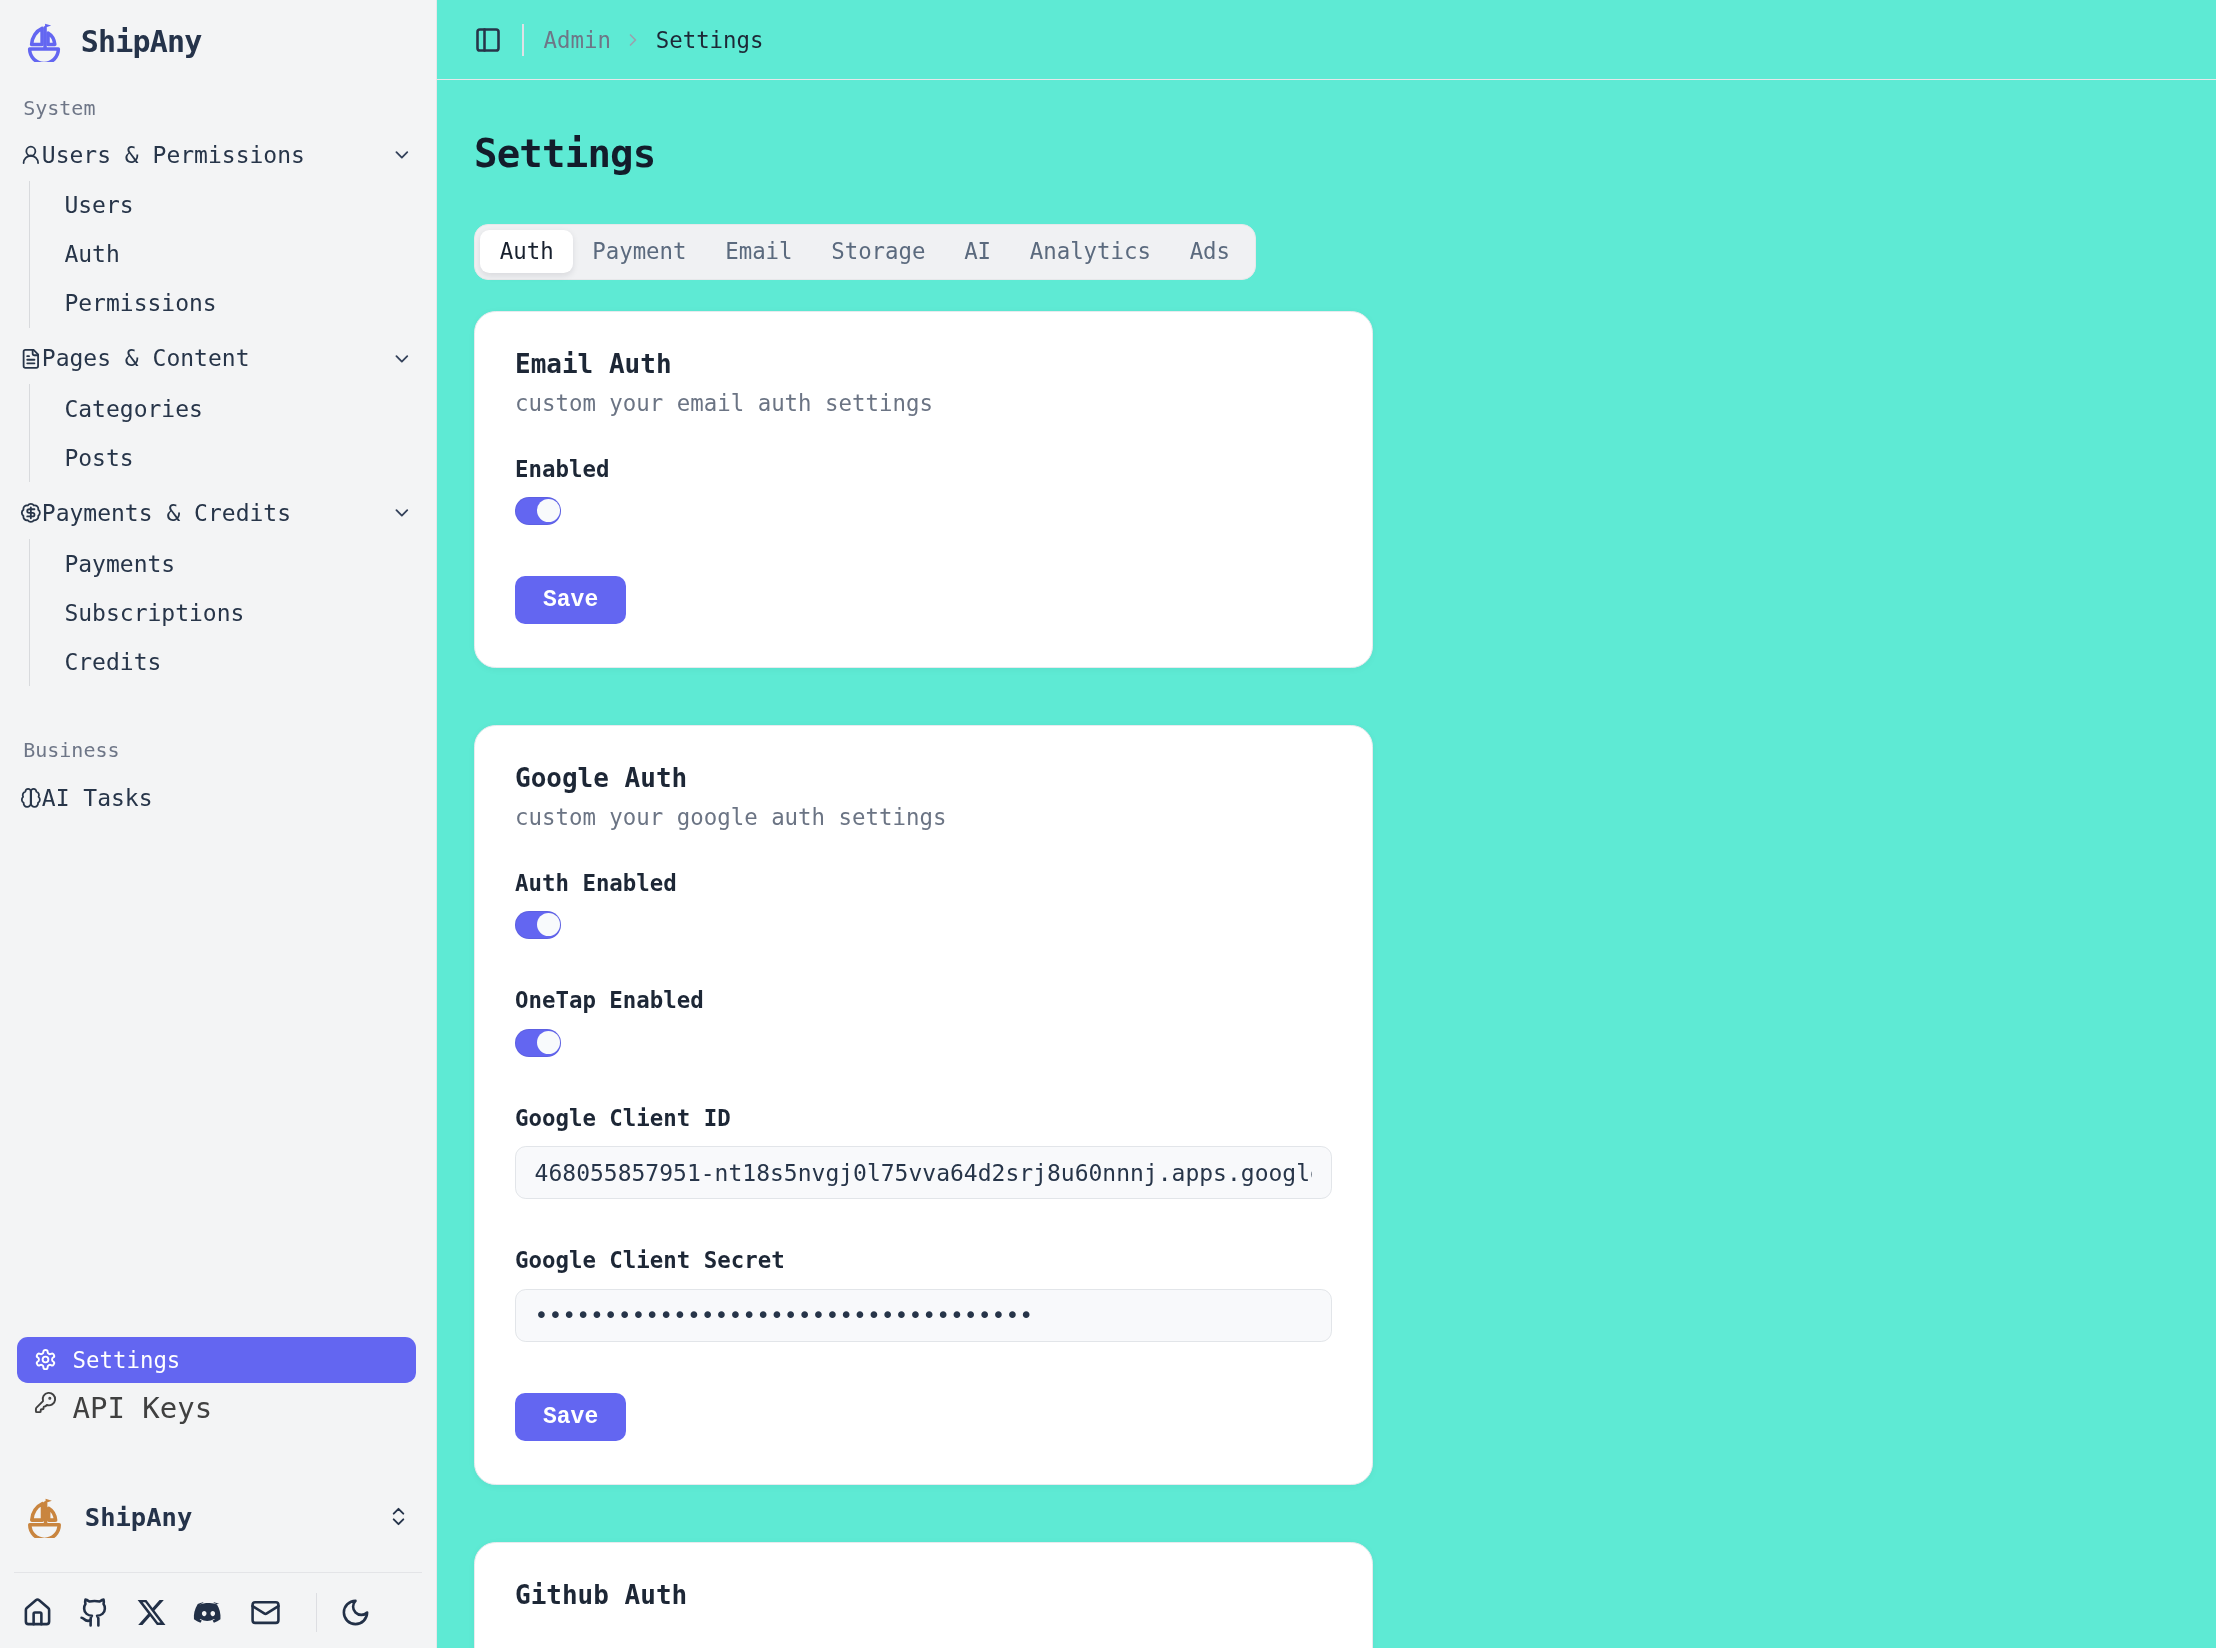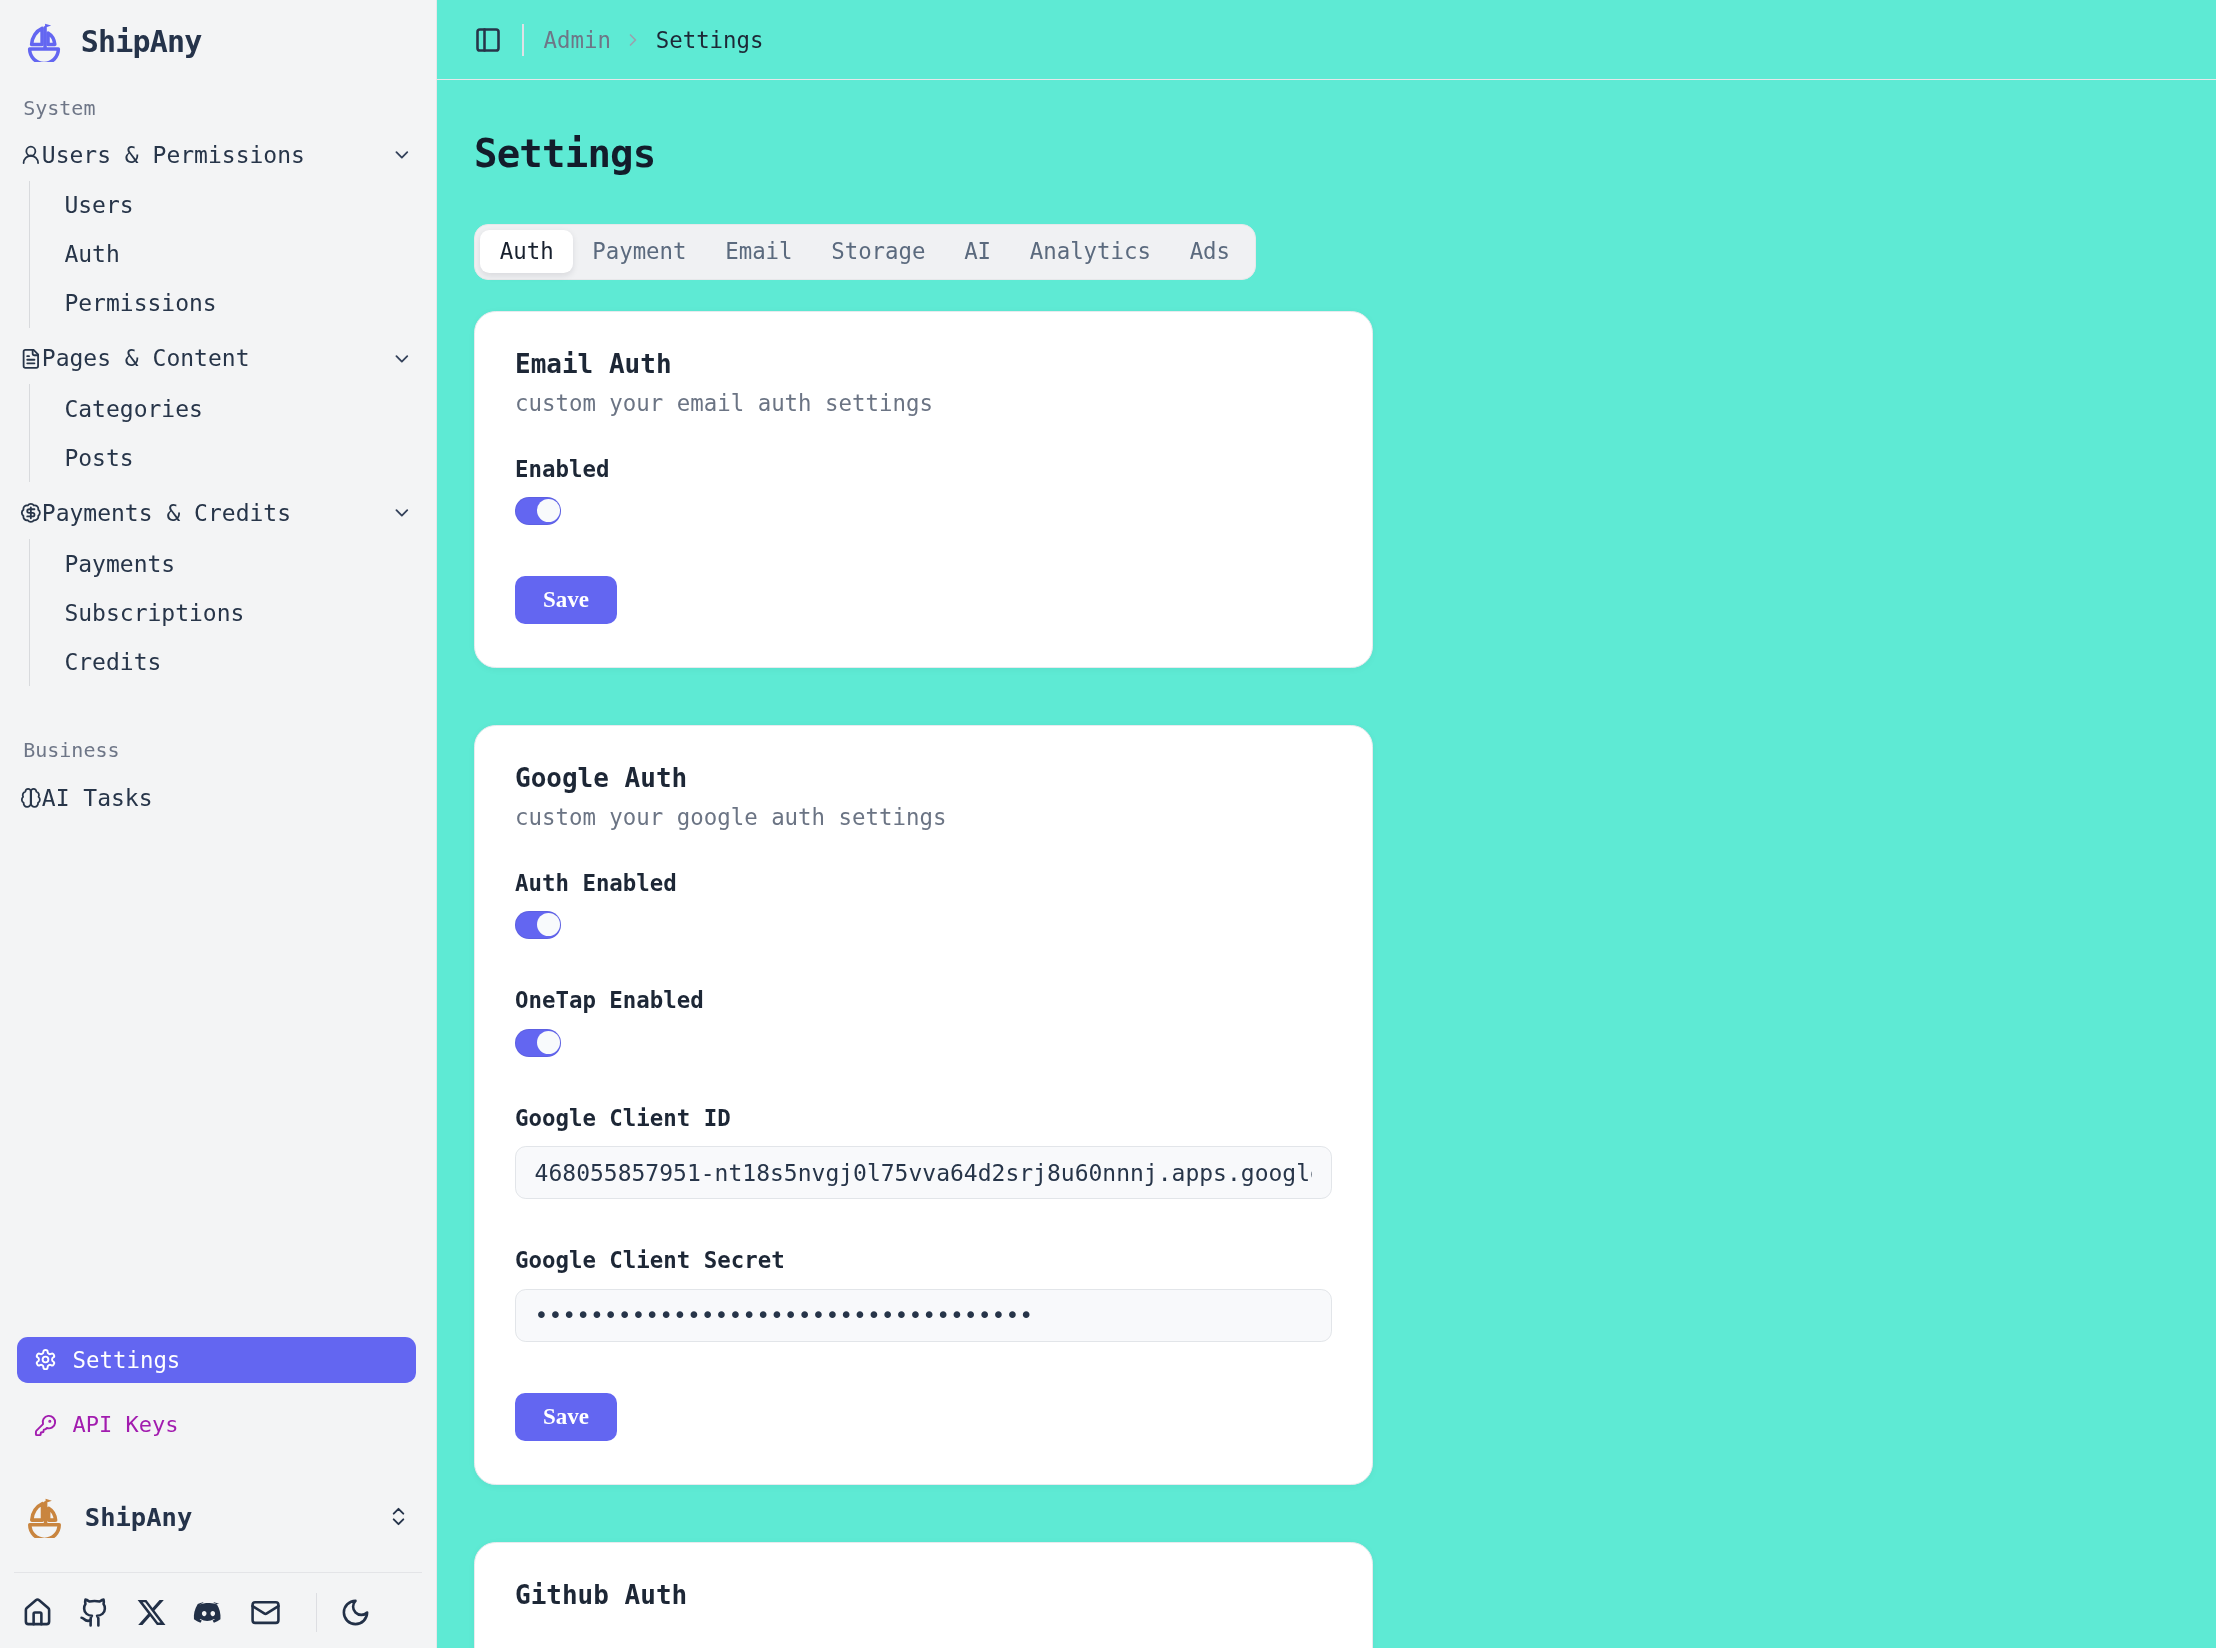--- a/index.html
+++ b/index.html
@@ -35,22 +35,22 @@
     display:flex; flex-direction:column;
   }
   .sub-btn { height:49px; display:flex; align-items:center; font-size:23px; color:#273549; cursor:pointer; }
   .side-spacer { flex:1; }
   .settings-btn {
     display:flex; align-items:center; gap:15.5px; height:46px; padding:0 17px;
     background:var(--accent); color:#fff; border-radius:10.8px; font-size:22.4px; cursor:pointer;
   }
   .settings-btn .gicon { width:23px; height:23px; }
   .apikeys-btn {
-    display:flex; align-items:flex-end; gap:15.5px; height:46px; padding:0 17px; margin-top:7.7px;
-    color:#a21caf; border-radius:10.8px; font-size:22px; cursor:pointer;
+    display:flex; align-items:flex-start; gap:15.5px; height:46px; padding:0 17px; margin-top:7.7px;
+    color:#404040; border-radius:10.8px; font-size:29px; cursor:pointer;
   }
   .apikeys-btn .gicon { width:23px; height:23px; }
   .team-row { margin-top:45px; display:flex; align-items:center; gap:18.6px; padding:4.6px 6.2px; height:70px; cursor:pointer; }
   .team-row .boat { width:43px; height:43px; color:#c9853f; }
   .team-name { font-size:25.5px; font-weight:700; color:#25334a; }
   .team-row .updown { width:23px; height:23px; margin-left:auto; color:#25334a; }
   .side-hr { height:1.5px; background:#e3e4e7; margin:20px -6.2px 0 -3.1px; }
   .foot { display:flex; align-items:center; padding:20px 4.6px 6.2px; color:#223047; }
   .foot .fbtn { width:31px; height:31px; margin-right:26px; cursor:pointer; }
   .foot .fbtn svg { width:100%; height:100%; }
@@ -93,21 +93,21 @@
   .switch[aria-checked="true"] { background:var(--accent); }
   .switch .knob { position:absolute; top:0.8px; left:0.8px; width:23px; height:23px; border-radius:50%; background:#f8fafc; transition:left .1s; }
   .switch[aria-checked="true"] .knob { left:21px; }
   .input {
     width:100%; height:53px; background:#f8f9fb; border:1.5px solid #e2e5e9; border-radius:10.8px;
     padding:0 18.6px; font-family:inherit; font-size:23px; color:#273549; outline:none;
     white-space:nowrap; overflow:hidden;
   }
   .save-btn {
     margin-top:51px; background:var(--accent); color:#fff; border:none; border-radius:10px;
-    height:48px; padding:0 28px; font-family:Liberation Serif, serif; font-size:23px; font-weight:600; cursor:pointer;
+    height:48px; padding:0 28px; font-family:Liberation Mono, monospace; font-size:23px; font-weight:600; cursor:pointer;
   }
 </style>
 </head>
 <body>
 
 <aside class="side">
 
   <div class="logo-row">
     <svg class="ic boat" viewBox="0 0 24 24" stroke-width="1.7">
       <path d="M12.6 4.4v11.6"></path>

